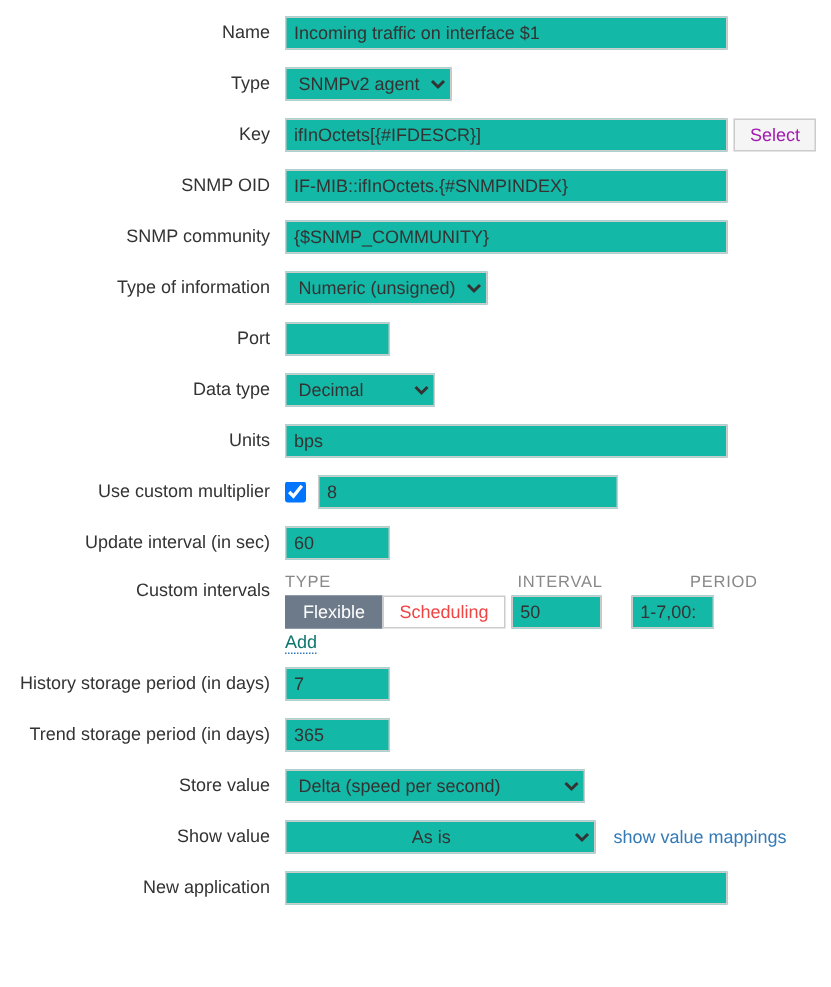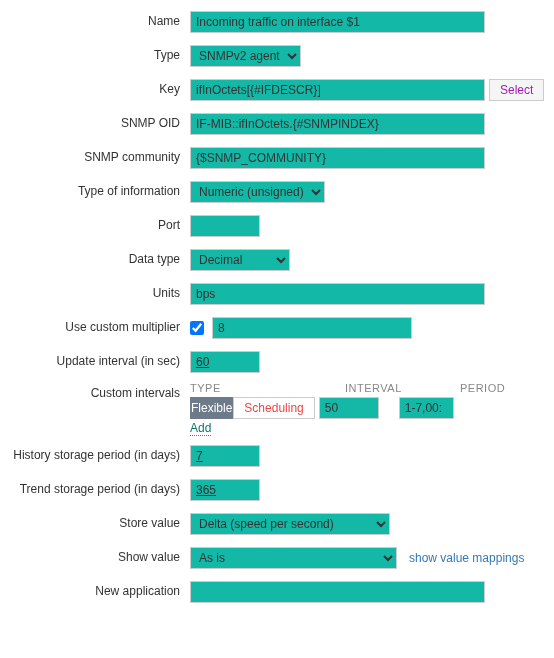--- a/index.html
+++ b/index.html
@@ -42,21 +42,20 @@
       height: 22px;
       outline: none;
       color: #333;
       background: #14b8a6;
     }
     .input-full {
       width: 295px;
     }
     .input-short {
       width: 70px;
-      text-decoration: underline;
     }
     select {
       border: 1px solid #ccc;
       padding: 2px 4px;
       font-size: 12px;
       height: 22px;
       background: #14b8a6;
       color: #333;
       cursor: pointer;
     }
@@ -97,21 +96,21 @@
       color: #888;
       letter-spacing: 0.5px;
     }
     .col-type { width: 155px; }
     .col-interval { width: 115px; }
     .col-period { flex: 1; }
     .tab-flexible {
       background: #6d7a8a;
       color: #fff;
       border: 1px solid #6d7a8a;
-      padding: 2px 0;
+      padding: 2px 11px;
       font-size: 12px;
       cursor: pointer;
       height: 22px;
     }
     .tab-scheduling {
       background: #fff;
       color: #ef4444;
       border: 1px solid #ccc;
       padding: 2px 10px;
       font-size: 12px;
@@ -148,20 +147,21 @@
       width: 14px;
       height: 14px;
       margin-right: 4px;
       cursor: pointer;
     }
     .multiplier-input {
       width: 200px;
     }
     .show-value-select {
       width: 207px;
+      text-align: center;
     }
     .show-value-link {
       color: #337ab7;
       font-size: 12px;
       cursor: pointer;
       text-decoration: none;
       margin-left: 8px;
     }
     .new-app-input {
       width: 295px;

